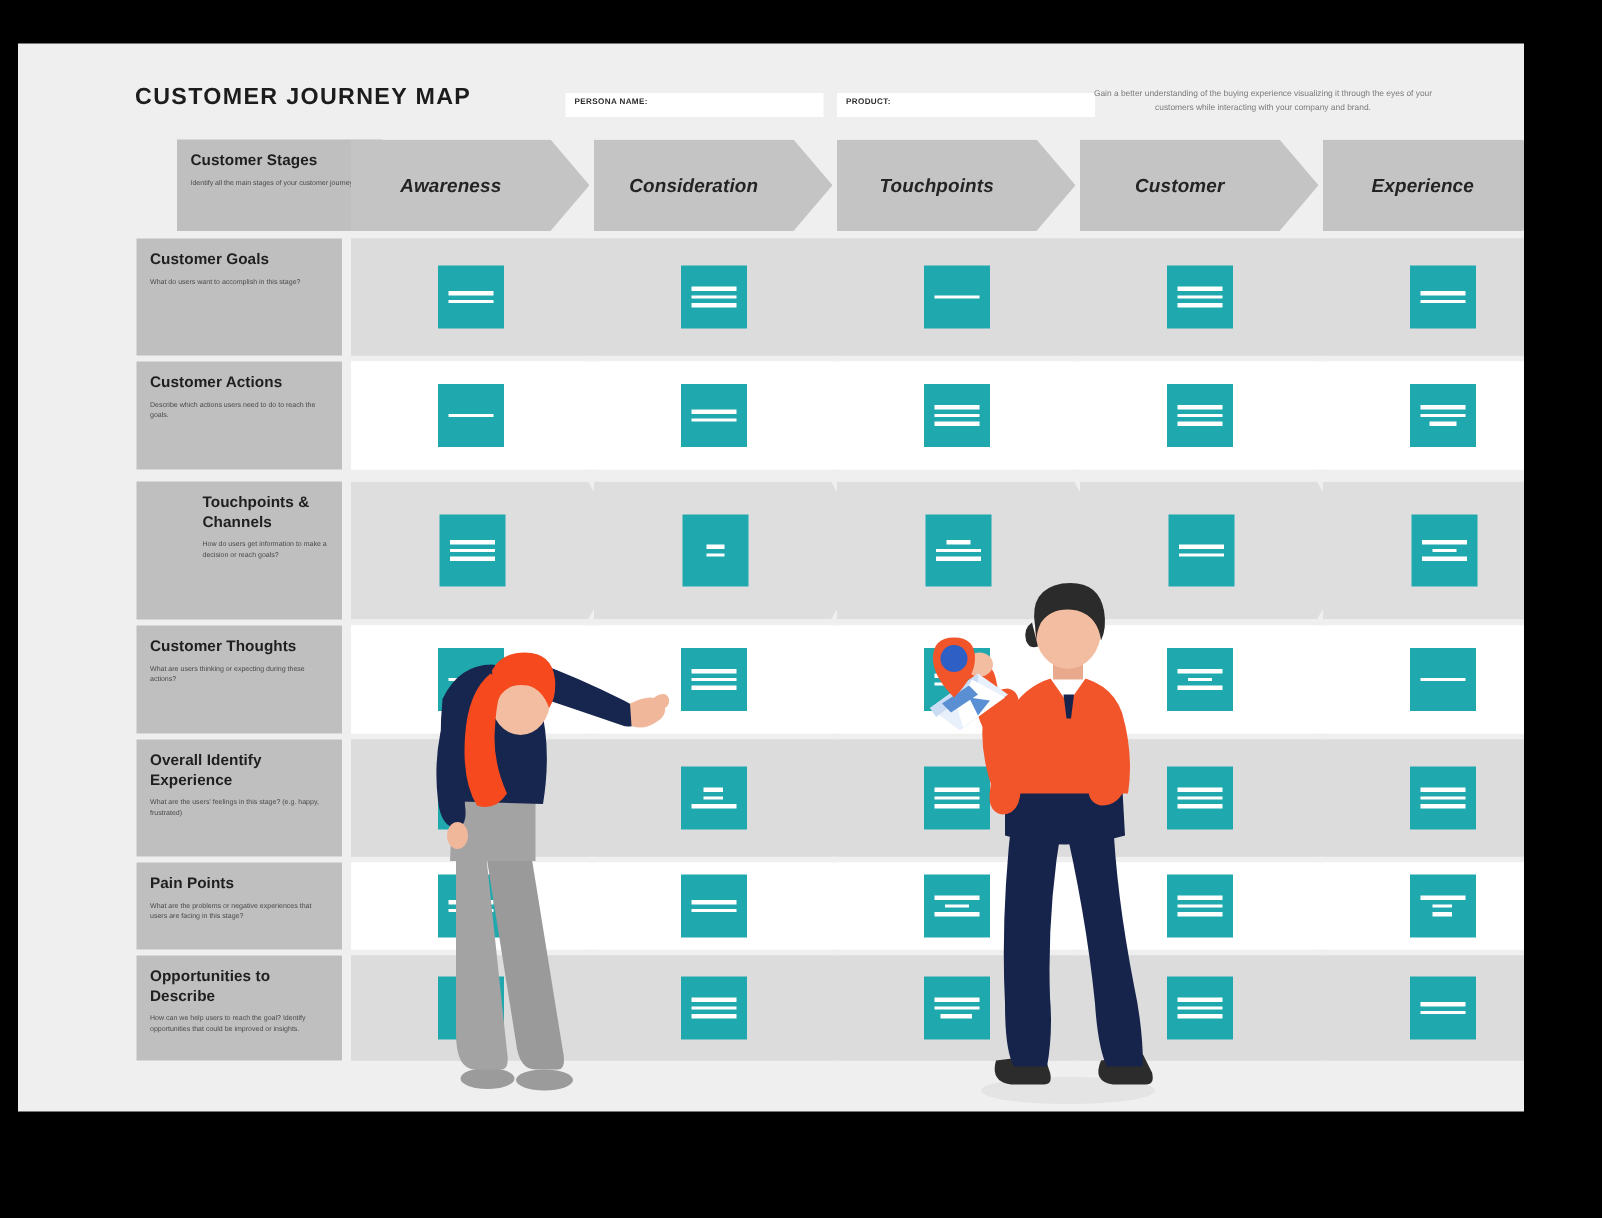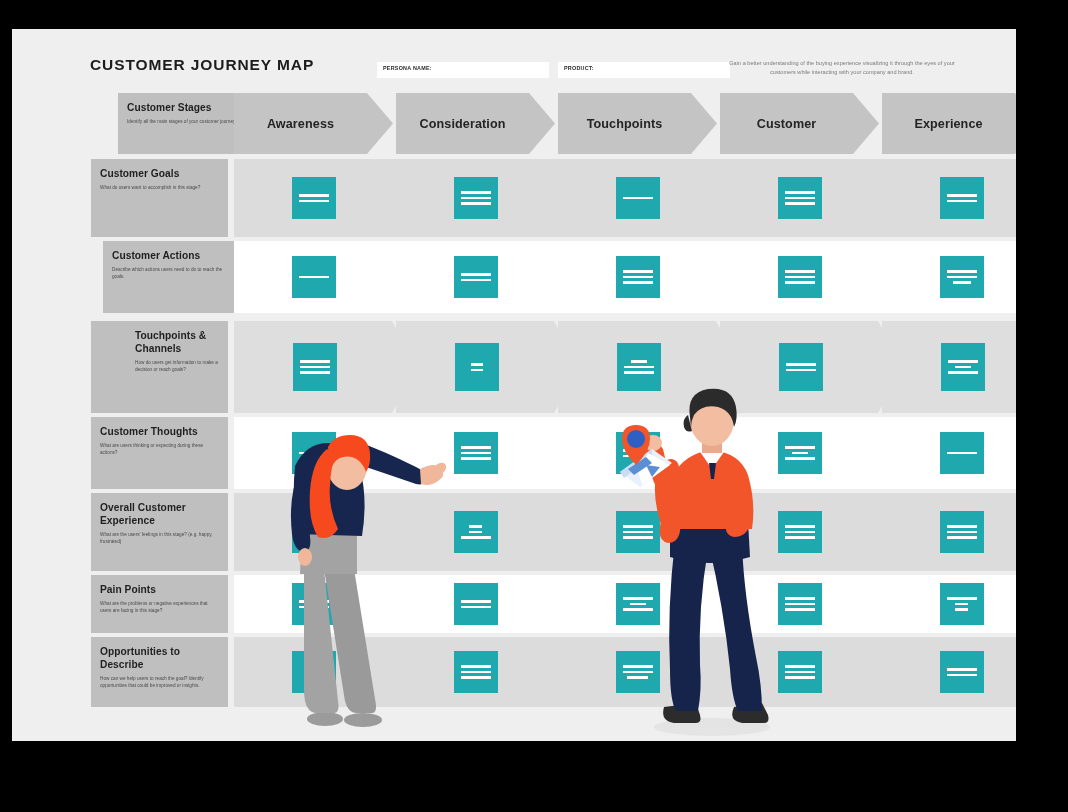--- a/index.html
+++ b/index.html
@@ -122,20 +122,21 @@
     color: #4a4a4a;
   }
 
   
   .cells {
     position: absolute;
     left: 222px;
     top: 0;
     width: 810px;
     height: 100%;
+    font-style: italic;
   }
   .cell {
     position: absolute;
     top: 0;
     height: 100%;
   }
   .cell-bg {
     position: absolute;
     left: 0; top: 0;
     width: 100%; height: 100%;
@@ -280,21 +281,21 @@
             <div class="cell-bg shade"></div>
             <div class="card" style="width: 44px; height: 42px;">
               <div class="ln" style="width: 30px;"></div>
               <div class="ln" style="width: 30px;"></div>
             </div>
           </div>
         </div>
       </div>
       <div class="row" style="top: 148px; height: 72px;">
         <div class="row-band plain"></div>
-        <div class="row-label" style="height: 72px; margin-left: 12px;">
+        <div class="row-label" style="height: 72px;">
           <div class="rl-title">Customer Actions</div>
           <div class="rl-desc">Describe which actions users need to do to reach the goals.</div>
         </div>
         <div class="cells">
           <div class="cell" style="left: 0px; width: 159px;">
             <div class="cell-bg white"></div>
             <div class="card" style="width: 44px; height: 42px;">
               <div class="ln" style="width: 30px;"></div>
             </div>
           </div>
@@ -418,21 +419,21 @@
             <div class="cell-bg white"></div>
             <div class="card" style="width: 44px; height: 42px;">
               <div class="ln" style="width: 30px;"></div>
             </div>
           </div>
         </div>
       </div>
       <div class="row" style="top: 400px; height: 78px;">
         <div class="row-band shaded"></div>
         <div class="row-label" style="height: 78px;">
-          <div class="rl-title">Overall Customer Experience</div>
+          <div class="rl-title">Overall Identify Experience</div>
           <div class="rl-desc">What are the users' feelings in this stage? (e.g. happy, frustrated)</div>
         </div>
         <div class="cells">
           <div class="cell" style="left: 0px; width: 159px;">
             <div class="cell-bg shade"></div>
             <div class="card" style="width: 44px; height: 42px;">
               <div class="ln" style="width: 30px;"></div>
               <div class="ln" style="width: 30px;"></div>
             </div>
           </div>

